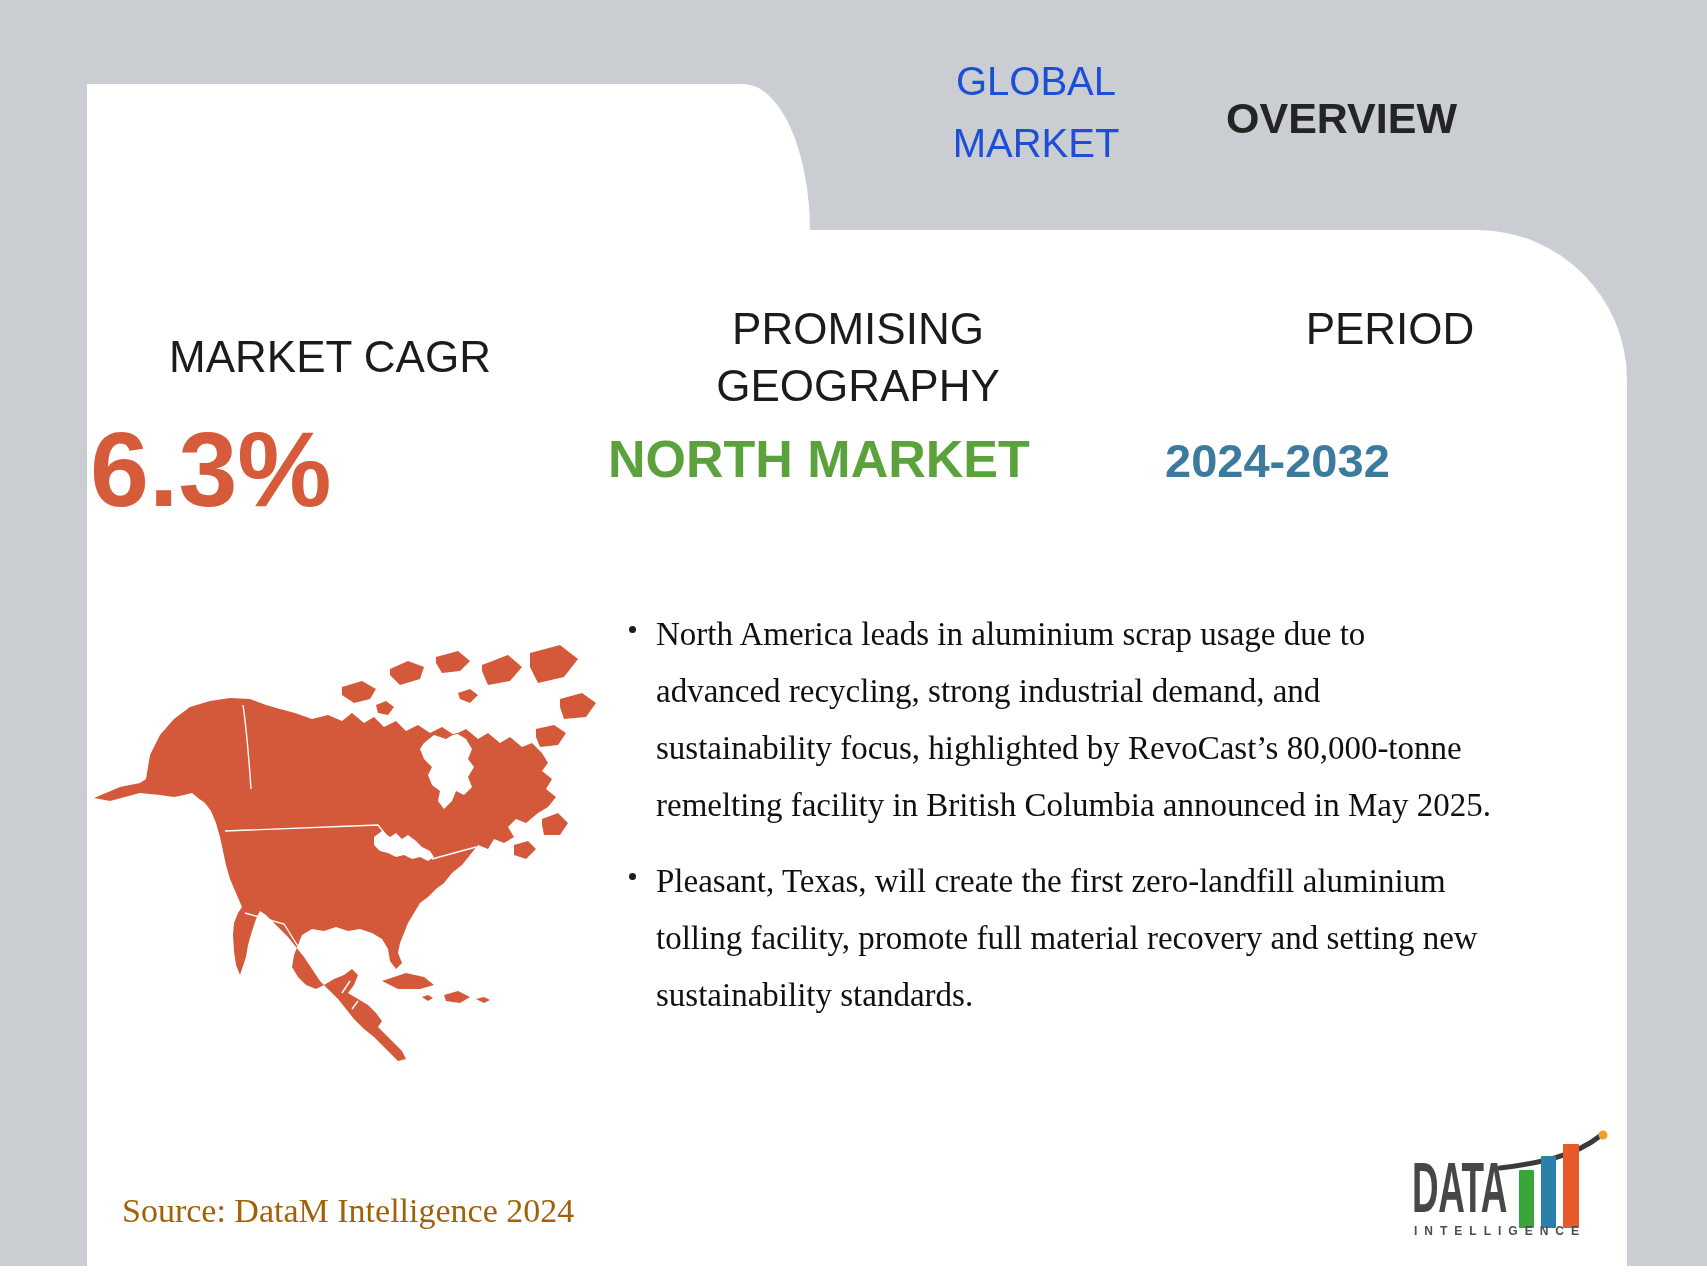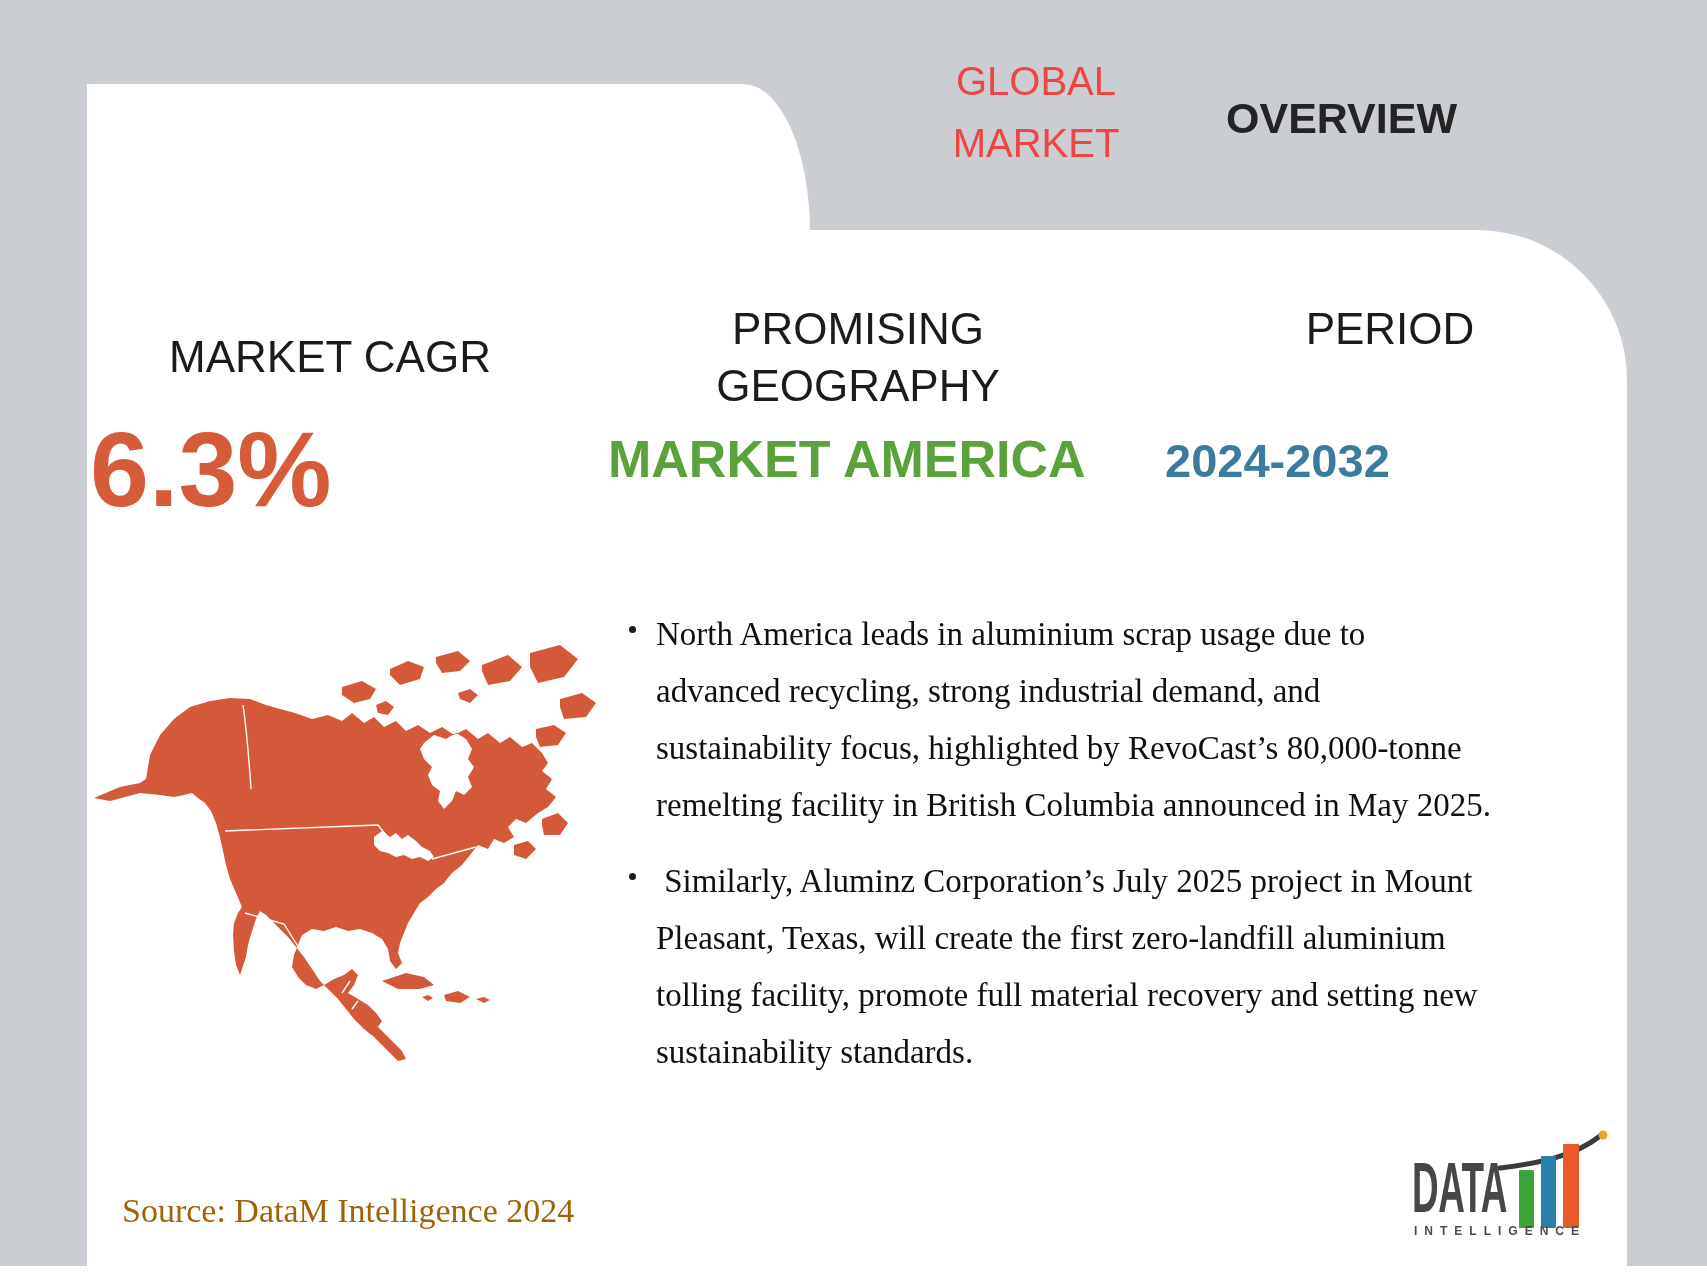--- a/index.html
+++ b/index.html
@@ -7,21 +7,21 @@
           font-family:"Liberation Sans",sans-serif;}
   
   #bg{position:absolute;left:0;top:0;width:1707px;height:1266px;background:#cacdd1;}
   #card-main{position:absolute;left:87px;top:230px;width:1540px;height:1050px;
              background:#ffffff;border-top-right-radius:150px;}
   #card-top{position:absolute;left:87px;top:84px;width:656px;height:148px;background:#ffffff;}
   #notch{position:absolute;left:743px;top:84px;width:67px;height:148px;background:#ffffff;
          border-top-right-radius:100% 100%;}
   
   #global-market{position:absolute;left:876px;top:50px;width:320px;text-align:center;
-                 font-size:40px;line-height:62px;color:#ef4444;}
+                 font-size:40px;line-height:62px;color:#1d4ed8;}
   #overview{position:absolute;left:1226px;top:94px;font-size:43px;font-weight:bold;color:#242424;}
   
   .stat-label{position:absolute;text-align:center;font-size:44px;line-height:57px;color:#1b1b1b;}
   #label1{left:90px;top:328px;width:480px;}
   #label2{left:608px;top:300px;width:500px;}
   #label3{left:1165px;top:300px;width:450px;}
   .stat-value{position:absolute;text-align:left;font-weight:bold;}
   #value1{left:90px;top:416px;width:480px;font-size:106px;line-height:106px;color:#d65b3b;}
   #value2{left:608px;top:429px;width:500px;font-size:52px;line-height:60px;color:#5ba23c;}
   #value3{left:1165px;top:433px;width:450px;font-size:47px;line-height:56px;color:#3d7b9e;}
@@ -70,34 +70,33 @@
     <div>MARKET CAGR</div>
   </div>
   <div id="label2" class="stat-label">
     <div>PROMISING</div>
     <div>GEOGRAPHY</div>
   </div>
   <div id="label3" class="stat-label">
     <div>PERIOD</div>
   </div>
   <div id="value1" class="stat-value">6.3%</div>
-  <div id="value2" class="stat-value">MARKET AMERICA</div>
+  <div id="value2" class="stat-value">NORTH MARKET</div>
   <div id="value3" class="stat-value">2024-2032</div>
 
   <div id="bullets">
     <div class="bullet">
       <span class="dot"></span>
       <div class="bline">North America leads in aluminium scrap usage due to</div>
       <div class="bline">advanced recycling, strong industrial demand, and</div>
       <div class="bline">sustainability focus, highlighted by RevoCast’s 80,000-tonne</div>
       <div class="bline">remelting facility in British Columbia announced in May 2025.</div>
     </div>
     <div class="bullet">
       <span class="dot"></span>
-      <div class="bline"> Similarly, Aluminz Corporation’s July 2025 project in Mount</div>
       <div class="bline">Pleasant, Texas, will create the first zero-landfill aluminium</div>
       <div class="bline">tolling facility, promote full material recovery and setting new</div>
       <div class="bline">sustainability standards.</div>
     </div>
   </div>
 
   <svg id="map" viewBox="0 0 525 455">
     <path fill="#d4593a" fill-rule="evenodd" d="
       M4,163 L30,152 L50,148 L56,144 L60,120 L70,100 L84,84 L100,72 L120,66 L140,63 L160,64 L176,70
       L190,74 L205,78 L222,84 L238,80 L252,86 L262,78 L274,88 L284,82 L294,92 L306,86 L316,96 L328,90

